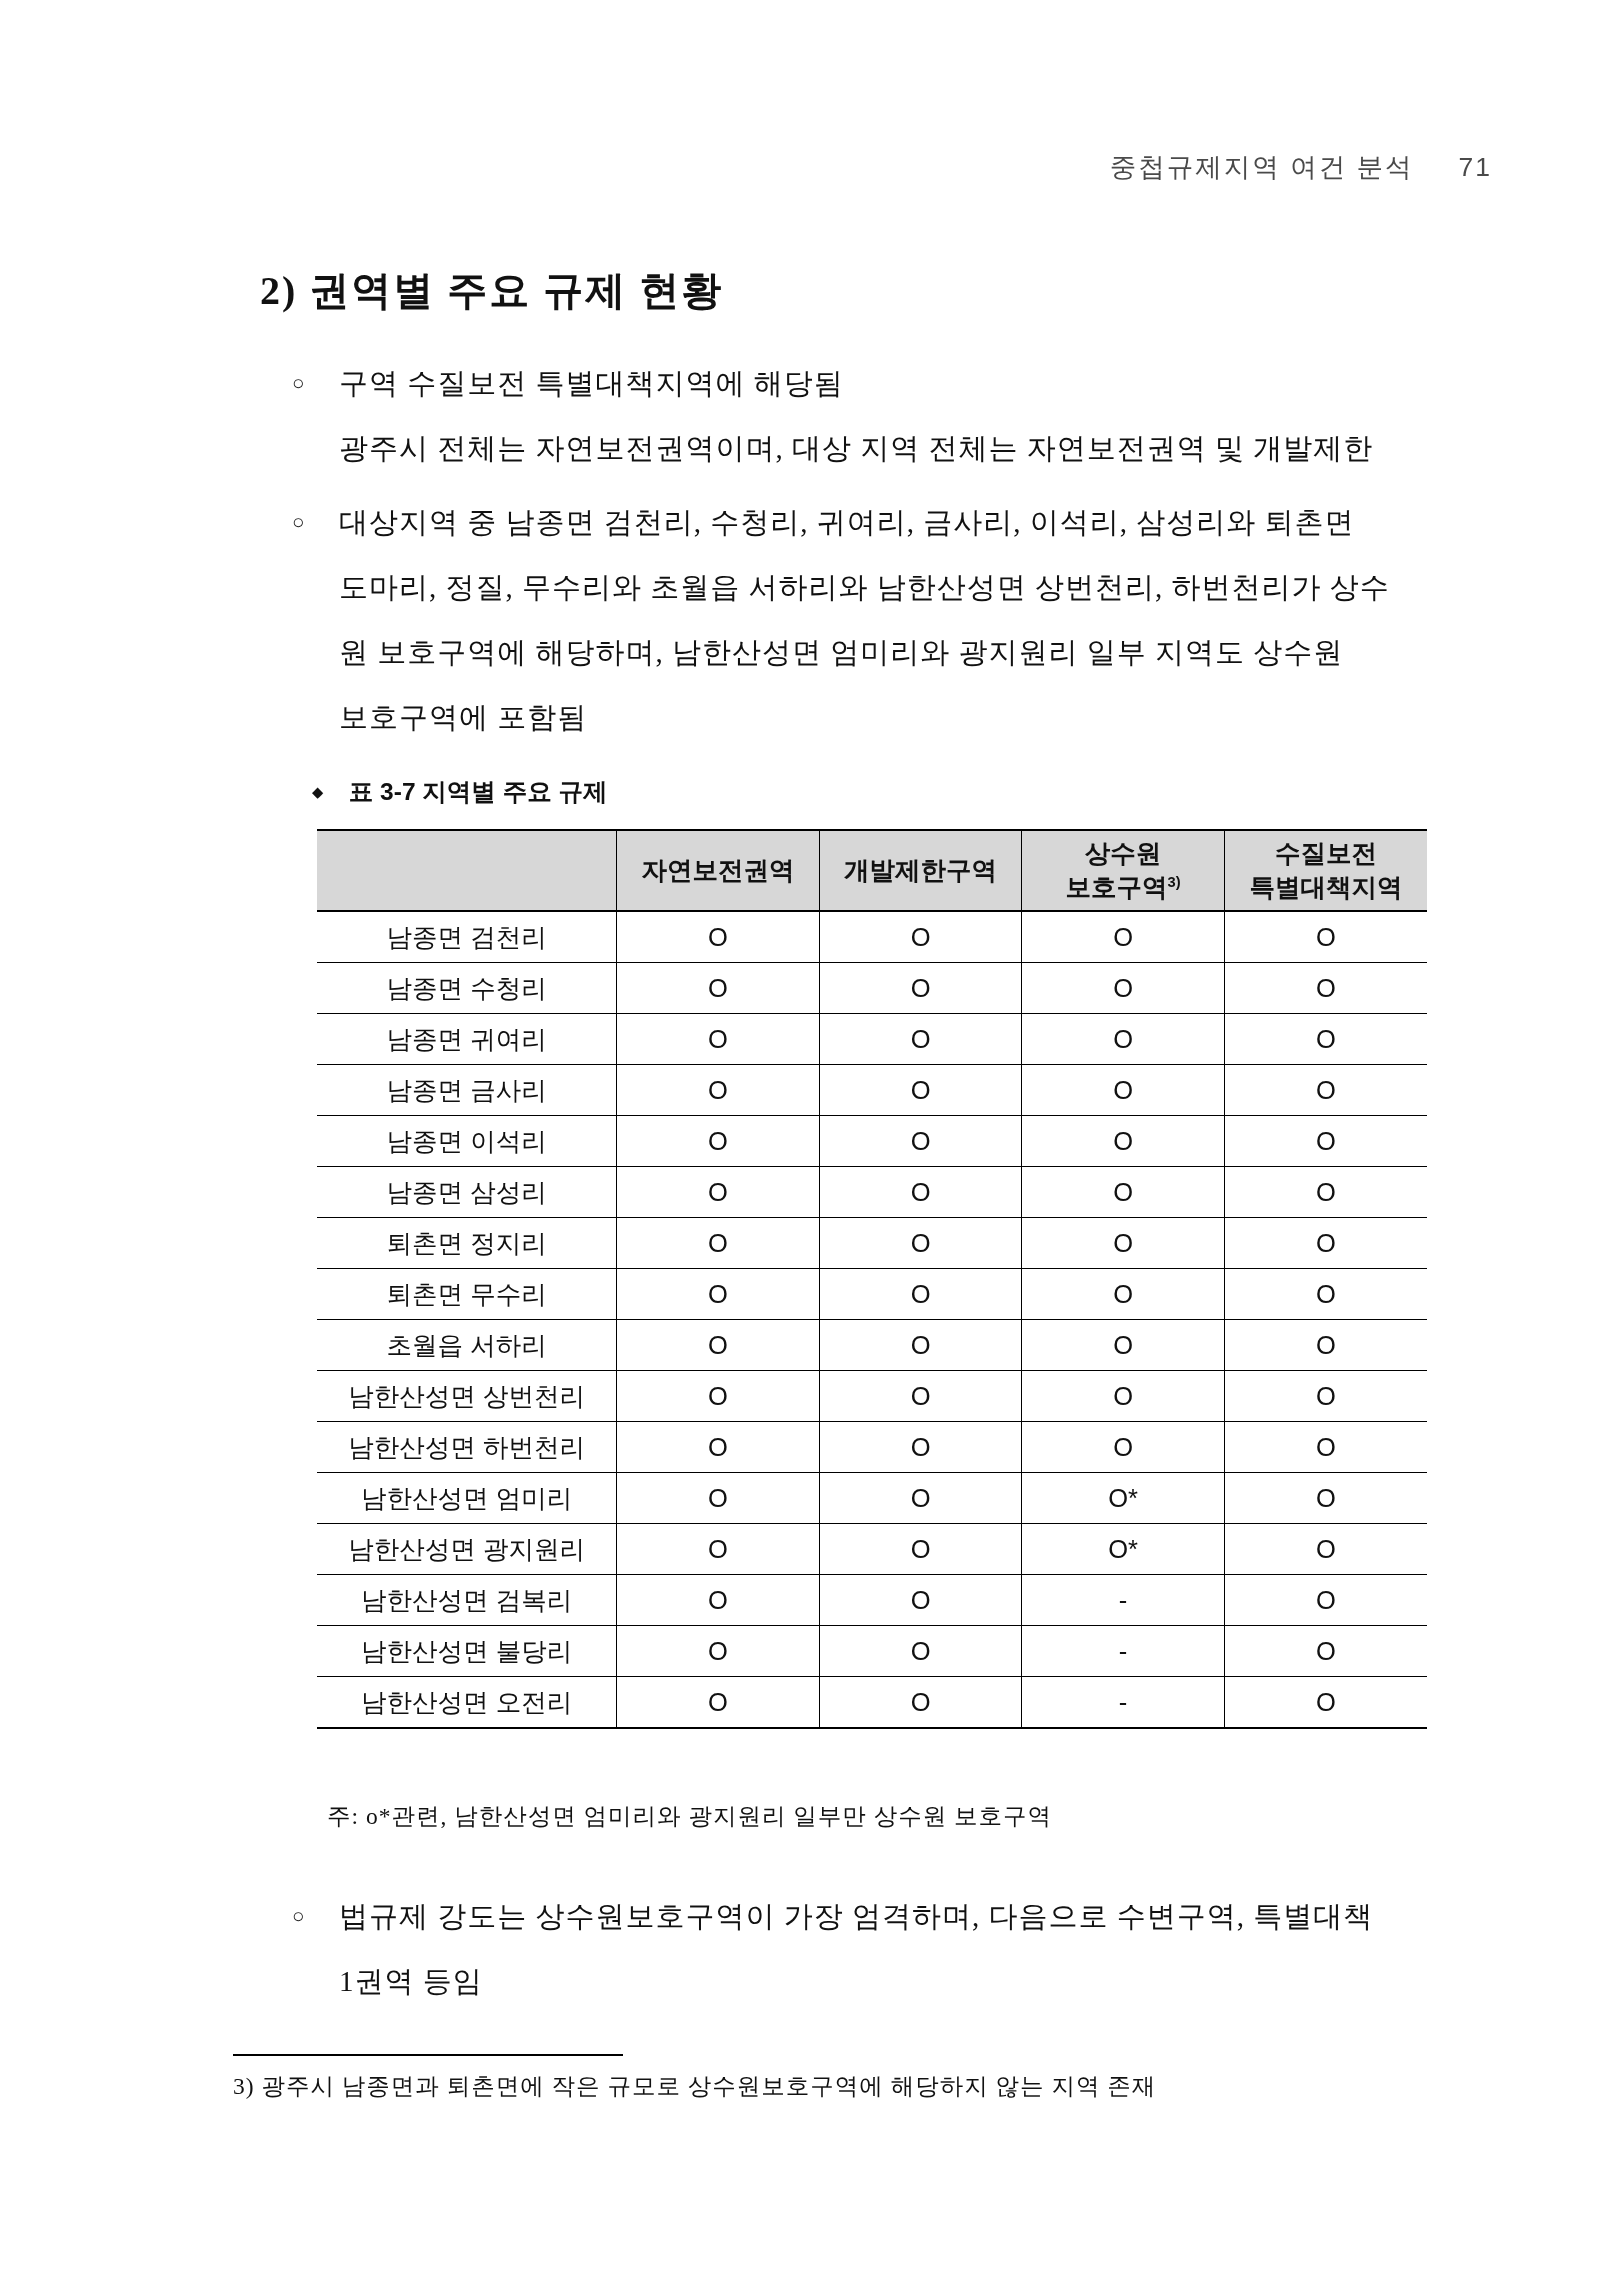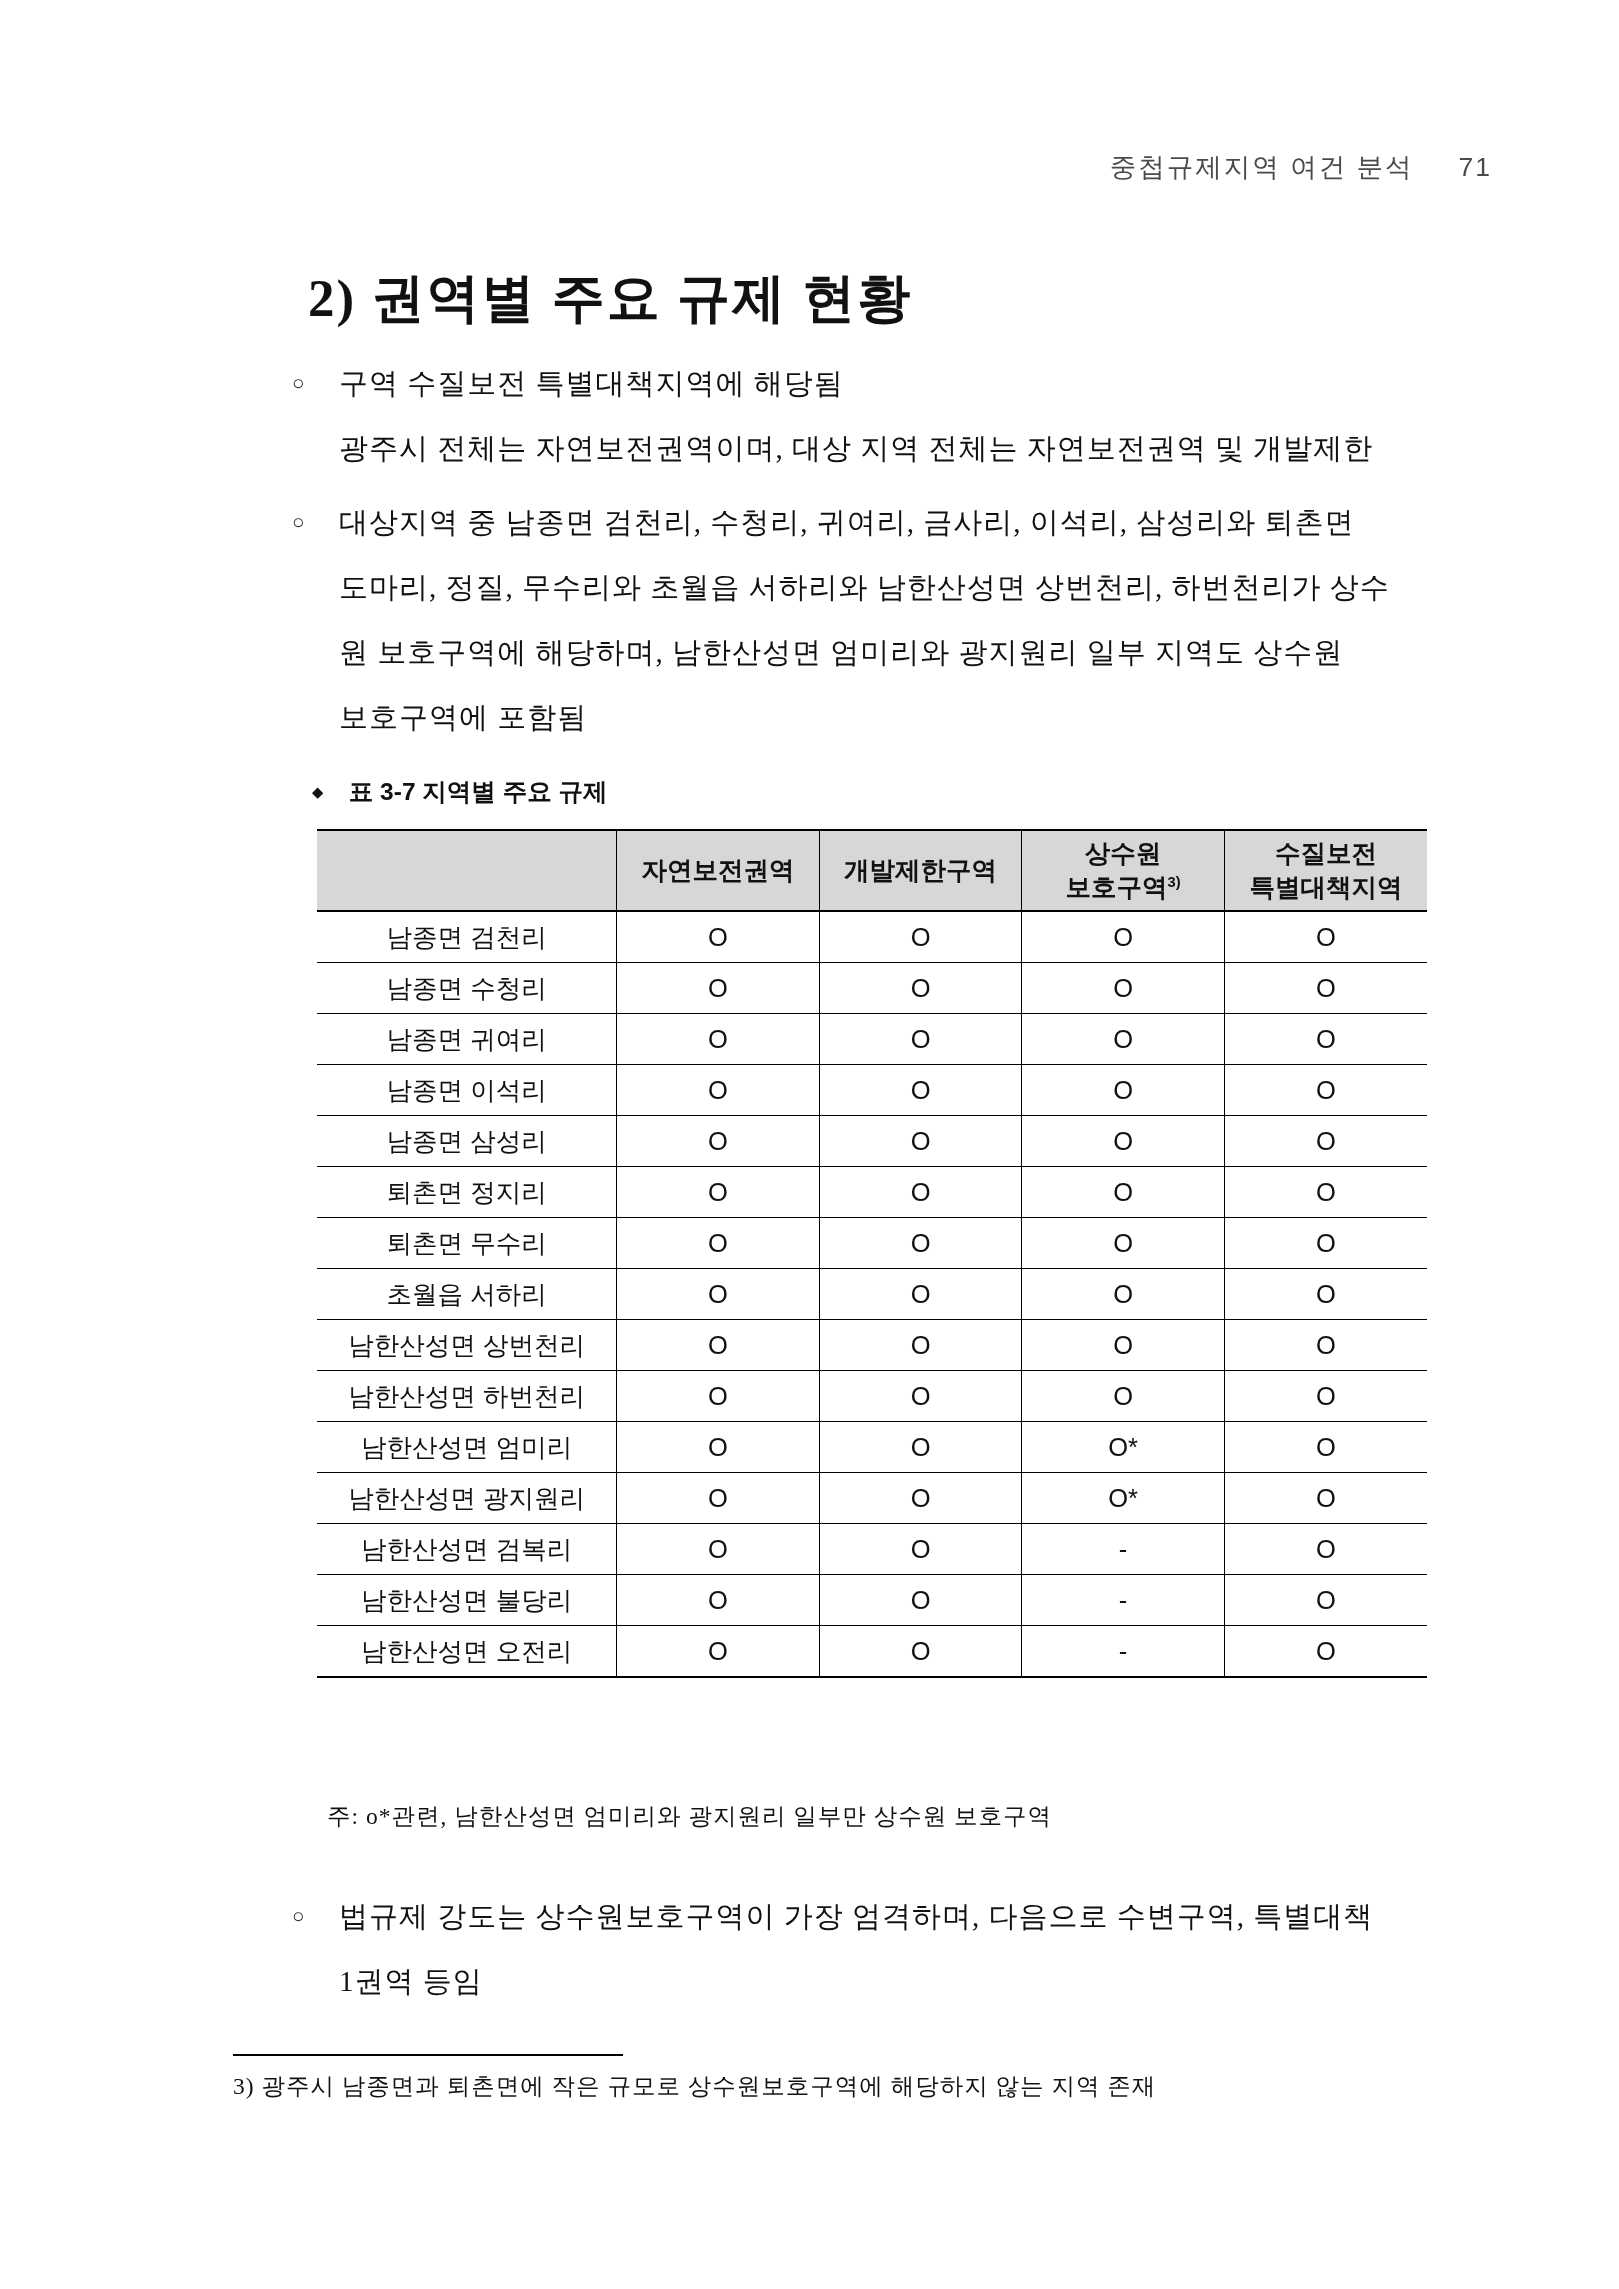--- a/index.html
+++ b/index.html
@@ -25,25 +25,24 @@
     font-size: 26.5px;
     color: #4a4a4a;
     letter-spacing: 2px;
     white-space: nowrap;
   }
 
   .section-title {
     position: absolute;
     top: 263px;
     left: 260px;
-    font-size: 53px;
+    font-size: 40px;
     font-weight: bold;
     letter-spacing: 2px;
     white-space: nowrap;
-    margin-left: 48px;
   }
 
   .bullet {
     position: absolute;
     left: 292px;
     display: flex;
     align-items: flex-start;
   }
   .bullet .marker {
     width: 47px;
@@ -203,20 +202,27 @@
           <td>O</td>
         </tr>
         <tr>
           <td>남종면 귀여리</td>
           <td>O</td>
           <td>O</td>
           <td>O</td>
           <td>O</td>
         </tr>
         <tr>
+          <td>남종면 금사리</td>
+          <td>O</td>
+          <td>O</td>
+          <td>O</td>
+          <td>O</td>
+        </tr>
+        <tr>
           <td>남종면 이석리</td>
           <td>O</td>
           <td>O</td>
           <td>O</td>
           <td>O</td>
         </tr>
         <tr>
           <td>남종면 삼성리</td>
           <td>O</td>
           <td>O</td>

